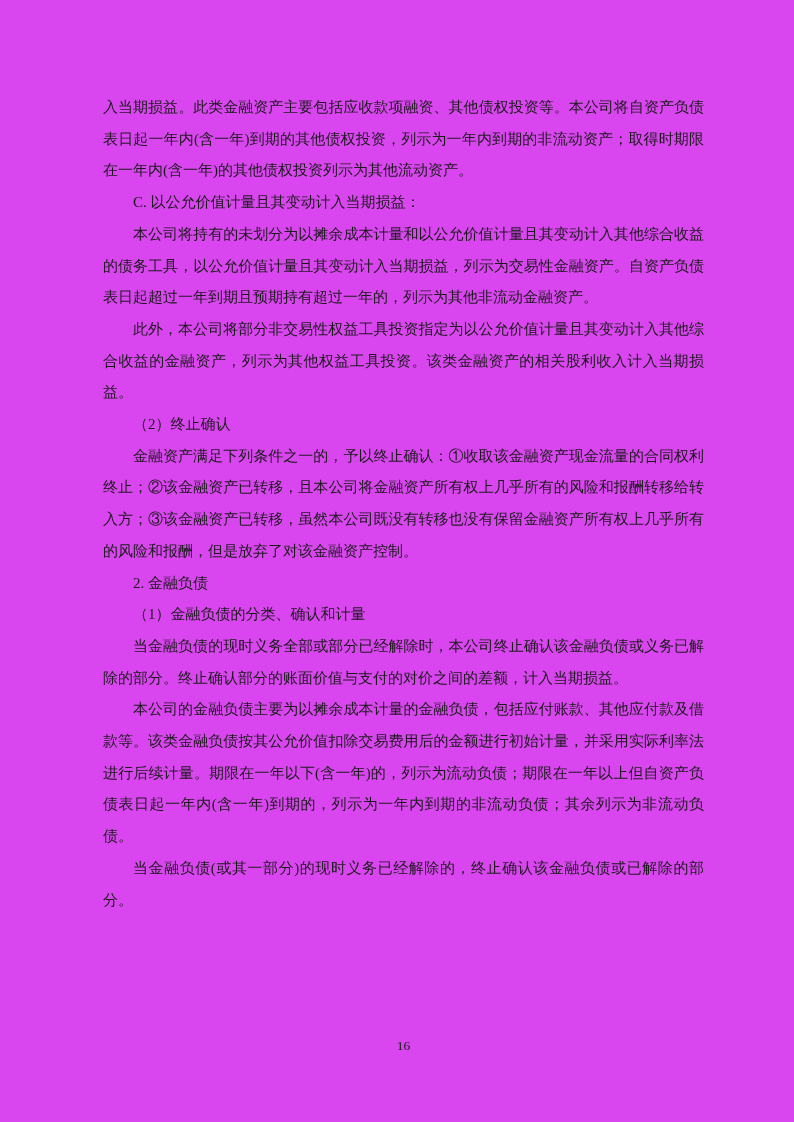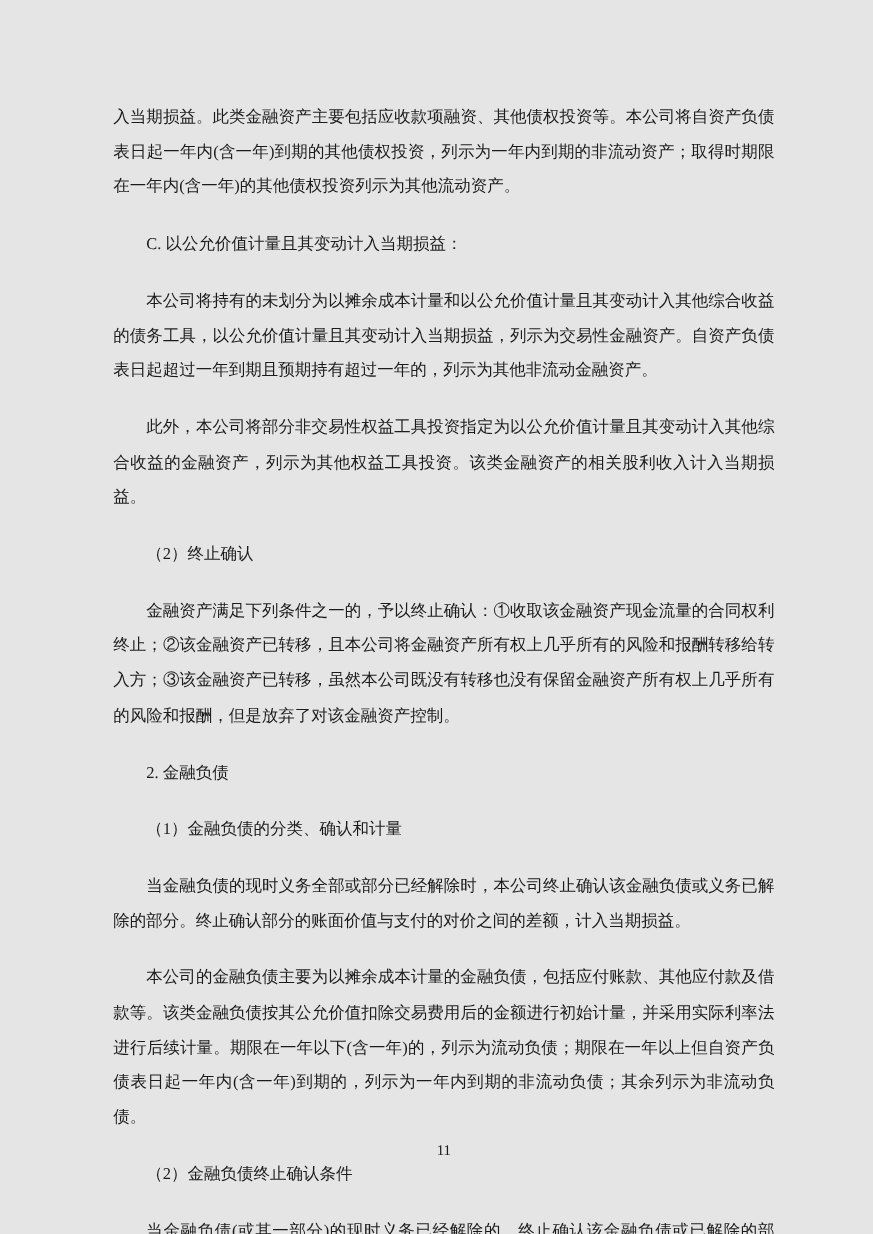--- a/index.html
+++ b/index.html
@@ -8,34 +8,34 @@
     height: 1122px;
     background: #ffffff;
     position: relative;
     overflow: hidden;
     font-family: "Liberation Serif", "DejaVu Serif", serif;
     color: #1b1b1b;
   }
   .page {
     position: absolute;
     inset: 0;
-    background: #e5e5e5;
+    background: #d946ef;
     padding-left: 24px;
   }
   .content {
     position: absolute;
     left: 103px;
     top: 92px;
     width: 601px;
     font-size: 15px;
     line-height: 31.7px;
     text-align: justify;
   }
   .para { margin: 0; padding: 0; }
-  .para.ind { text-indent: 2em; margin-top: 20px; }
+  .para.ind { text-indent: 2em; }
   .footer {
     position: absolute;
     left: 103px;
     top: 1036px;
     width: 601px;
     text-align: center;
     font-size: 13.5px;
     line-height: 20px;
     color: #1b1b1b;
   }
@@ -48,17 +48,16 @@
       <p class="para">入当期损益。此类金融资产主要包括应收款项融资、其他债权投资等。本公司将自资产负债表日起一年内(含一年)到期的其他债权投资，列示为一年内到期的非流动资产；取得时期限在一年内(含一年)的其他债权投资列示为其他流动资产。</p>
       <p class="para ind">C. 以公允价值计量且其变动计入当期损益：</p>
       <p class="para ind">本公司将持有的未划分为以摊余成本计量和以公允价值计量且其变动计入其他综合收益的债务工具，以公允价值计量且其变动计入当期损益，列示为交易性金融资产。自资产负债表日起超过一年到期且预期持有超过一年的，列示为其他非流动金融资产。</p>
       <p class="para ind">此外，本公司将部分非交易性权益工具投资指定为以公允价值计量且其变动计入其他综合收益的金融资产，列示为其他权益工具投资。该类金融资产的相关股利收入计入当期损益。</p>
       <p class="para ind">（2）终止确认</p>
       <p class="para ind">金融资产满足下列条件之一的，予以终止确认：①收取该金融资产现金流量的合同权利终止；②该金融资产已转移，且本公司将金融资产所有权上几乎所有的风险和报酬转移给转入方；③该金融资产已转移，虽然本公司既没有转移也没有保留金融资产所有权上几乎所有的风险和报酬，但是放弃了对该金融资产控制。</p>
       <p class="para ind">2. 金融负债</p>
       <p class="para ind">（1）金融负债的分类、确认和计量</p>
       <p class="para ind">当金融负债的现时义务全部或部分已经解除时，本公司终止确认该金融负债或义务已解除的部分。终止确认部分的账面价值与支付的对价之间的差额，计入当期损益。</p>
       <p class="para ind">本公司的金融负债主要为以摊余成本计量的金融负债，包括应付账款、其他应付款及借款等。该类金融负债按其公允价值扣除交易费用后的金额进行初始计量，并采用实际利率法进行后续计量。期限在一年以下(含一年)的，列示为流动负债；期限在一年以上但自资产负债表日起一年内(含一年)到期的，列示为一年内到期的非流动负债；其余列示为非流动负债。</p>
-      <p class="para ind">（2）金融负债终止确认条件</p>
       <p class="para ind">当金融负债(或其一部分)的现时义务已经解除的，终止确认该金融负债或已解除的部分。</p>
     </div>
-  <div class="footer">11</div>
+  <div class="footer">16</div>
 </div>
 
 </body></html>

